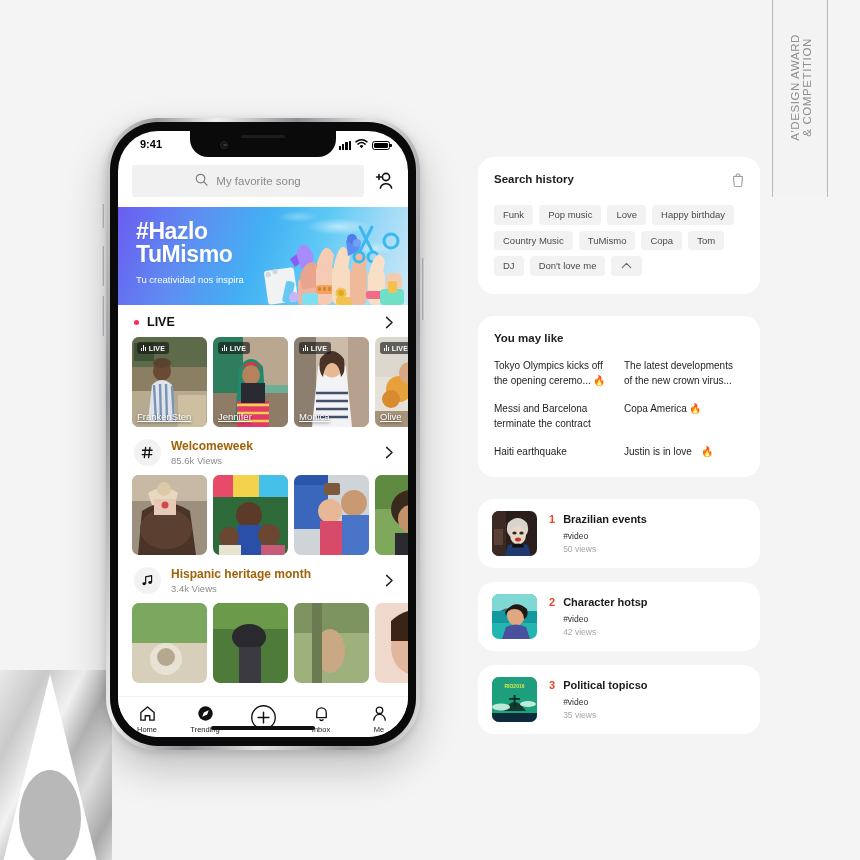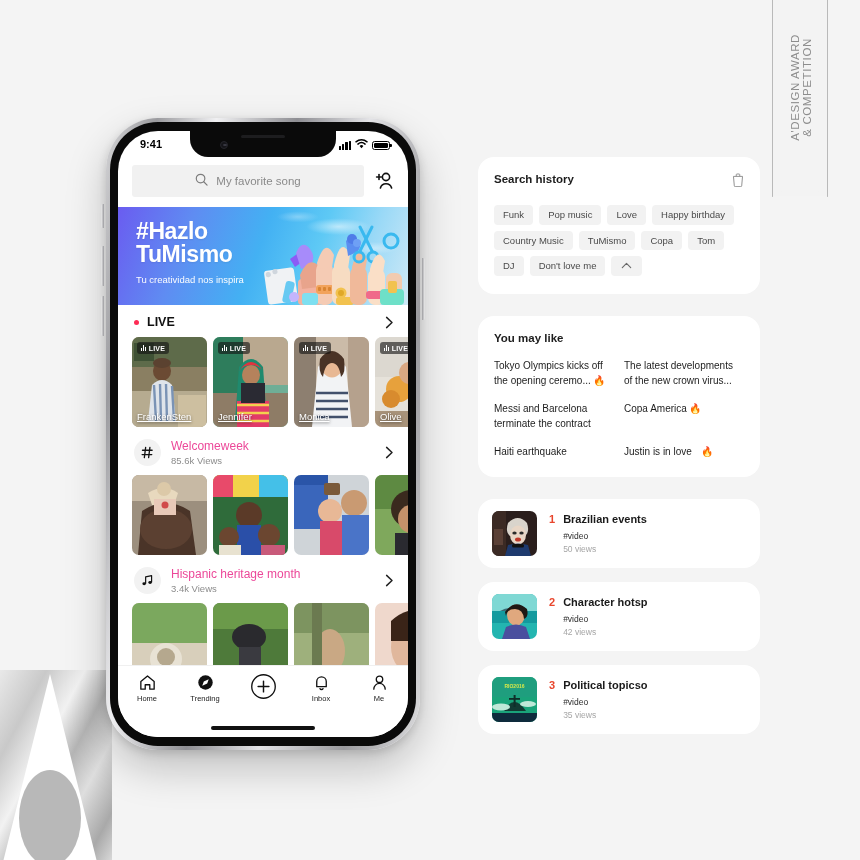--- a/index.html
+++ b/index.html
@@ -186,30 +186,30 @@
   .thumb .nm {
     position:absolute; left:5px; bottom:5px; font-size:9.5px; color:#fff;
     font-weight: 500; text-shadow: 0 1px 3px rgba(0,0,0,.55); text-decoration: underline;
   }
 
   .tag-head { display:flex; align-items:center; gap:10px; padding: 12px 14px 9px 16px; }
   .tag-head .circ {
     width: 27px; height: 27px; border-radius: 50%; background:#f2f2f2;
     display:flex; align-items:center; justify-content:center; flex:0 0 27px;
   }
-  .tag-head .tt { font-size: 12px; font-weight: normal; color: #ec4899; line-height:1.25; }
+  .tag-head .tt { font-size: 12px; font-weight: bold; color: #a16207; line-height:1.25; }
   .tag-head .vv { font-size: 9.5px; color: #8c8c8c; margin-top: 1px; }
   .tag-head .chev { margin-left:auto; color:#222; display:flex; }
 
   .grid-row { display:flex; gap:6px; padding: 0 0 0 14px; overflow:hidden; }
   .grid-row .g { flex: 0 0 75px; height: 80px; border-radius: 7px; overflow:hidden; }
 
   
   #tabbar {
-    position: absolute; left: 0; right: 0; bottom: 0; height: 72px;
+    position: absolute; left: 0; right: 0; bottom: 0; height: 41px;
     background: #fff; border-top: 1px solid #f0f0f0;
     display: flex; align-items: flex-start; justify-content: space-around;
     padding-top: 7px; z-index: 12;
   }
   .tab { display: flex; flex-direction: column; align-items: center; gap: 2px; width: 50px; }
   .tab .lbl { font-size: 7.5px; color: #1a1a1a; }
   #home-indicator {
     position: absolute; bottom: 7px; left: 50%; transform: translateX(-50%);
     width: 104px; height: 4px; background: #111; border-radius: 3px; z-index: 14;
   }

